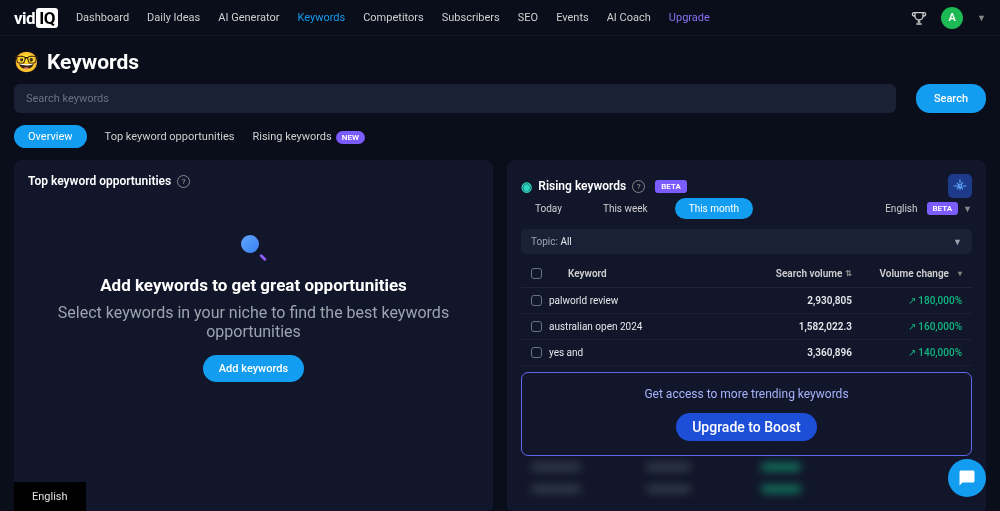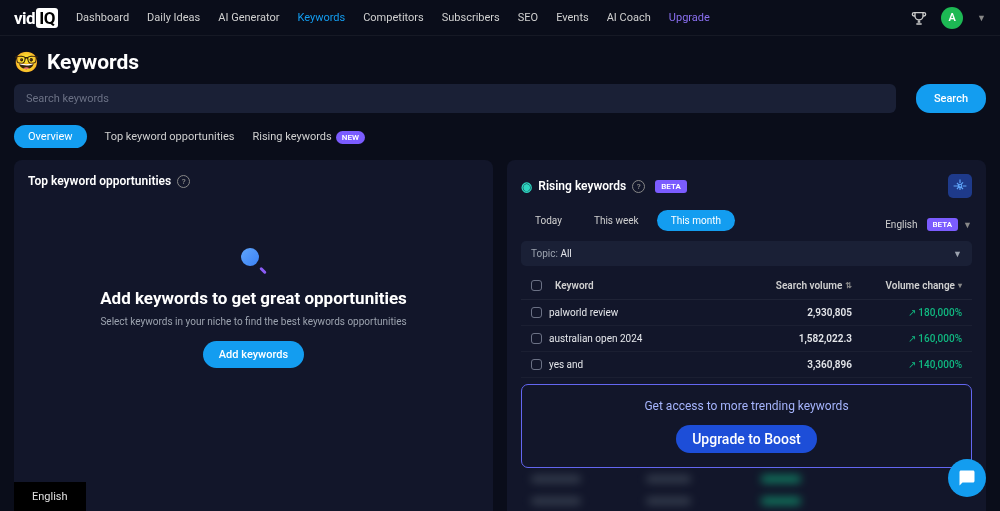--- a/index.html
+++ b/index.html
@@ -32,32 +32,32 @@
 .info-icon{width:13px;height:13px;border:1px solid #888;border-radius:50%;display:inline-flex;align-items:center;justify-content:center;font-size:8px;color:#888}
 .globe{color:#2dd4bf;font-size:13px}
 .badge-beta{background:#7b5cff;color:#fff;font-size:8px;padding:2px 6px;border-radius:3px;font-weight:600;margin-left:4px}
 .gear-btn{margin-left:auto;width:24px;height:24px;background:#1e3a8a;border-radius:5px;display:flex;align-items:center;justify-content:center;cursor:pointer}
 .gear-btn svg{width:14px;height:14px;color:#60a5fa}
 .empty-center{display:flex;flex-direction:column;align-items:center;justify-content:center;height:240px;text-align:center}
 .mag{position:relative;width:26px;height:26px;margin-bottom:14px}
 .mag-circle{width:18px;height:18px;border-radius:50%;background:linear-gradient(135deg,#60a5fa,#3b82f6);position:absolute;top:0;left:0}
 .mag-handle{width:8px;height:3px;background:#8b5cf6;position:absolute;bottom:2px;right:0;transform:rotate(45deg);border-radius:2px}
 .empty-title{font-size:17px;font-weight:700;margin-bottom:8px}
-.empty-sub{font-size:10px;color:#9ca3af;margin-bottom:14px}
+.empty-sub{font-size:16px;color:#9ca3af;margin-bottom:14px}
 .add-btn{background:#139df0;border:none;border-radius:14px;padding:7px 16px;color:#fff;font-size:11px;font-weight:500;cursor:pointer}
-.period-row{display:flex;gap:4px;margin-top:12px;align-items:flex-end}
+.period-row{display:flex;gap:13px;margin-top:0;align-items:center}
 .period{font-size:10px;color:#d0d0d0;padding:5px 14px;cursor:pointer;border-radius:12px}
 .period.active{background:#139df0;color:#fff}
 .lang{margin-left:auto;display:flex;align-items:center;gap:5px;font-size:10px;color:#d0d0d0;cursor:pointer}
 .topic-row{margin-top:10px;background:#1a2036;border-radius:5px;padding:7px 10px;display:flex;align-items:center;font-size:10px;color:#9ca3af}
 .topic-row .chev-d{margin-left:auto;font-size:9px}
 .table-head{display:flex;padding:8px 10px;font-size:10px;color:#d0d0d0;font-weight:600;border-bottom:1px solid rgba(255,255,255,0.06);margin-top:6px}
-.col-kw{flex:1;display:flex;align-items:flex-start;gap:6px}
+.col-kw{flex:1;display:flex;align-items:flex-start;gap:19px}
 .col-sv{width:110px;text-align:right;display:flex;align-items:center;justify-content:flex-end;gap:3px}
-.col-vc{width:110px;text-align:right;display:flex;align-items:center;justify-content:flex-end;gap:3px}
+.col-vc{width:110px;text-align:right;display:flex;align-items:center;justify-content:flex-end;gap:9px}
 .sort-icon{font-size:8px;color:#888}
 .row{display:flex;padding:7px 10px;font-size:10px;align-items:center;border-bottom:1px solid rgba(255,255,255,0.04)}
 .row-cb{width:11px;height:11px;border:1.5px solid #6b7185;border-radius:3px;margin-right:7px;cursor:pointer}
 .row-kw{flex:1;color:#e5e7eb}
 .row-sv{width:110px;text-align:right;font-weight:600;color:#e5e7eb}
 .row-vc{width:110px;text-align:right;color:#10b981;font-weight:500}
 .arrow-up{margin-right:2px}
 .upsell{margin-top:6px;border:1px solid #6366f1;border-radius:7px;padding:14px;text-align:center}
 .upsell-text{font-size:12px;color:#a5b4fc;margin-bottom:12px}
 .upgrade-btn{background:#1d4ed8;border:none;border-radius:14px;padding:6px 16px;color:#fff;font-size:14px;font-weight:500;cursor:pointer}

